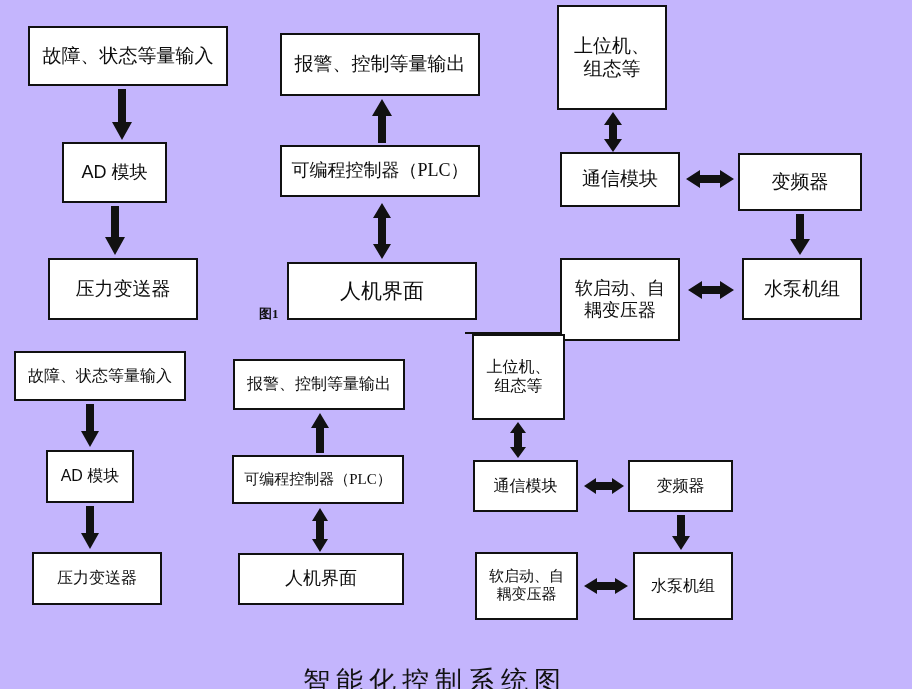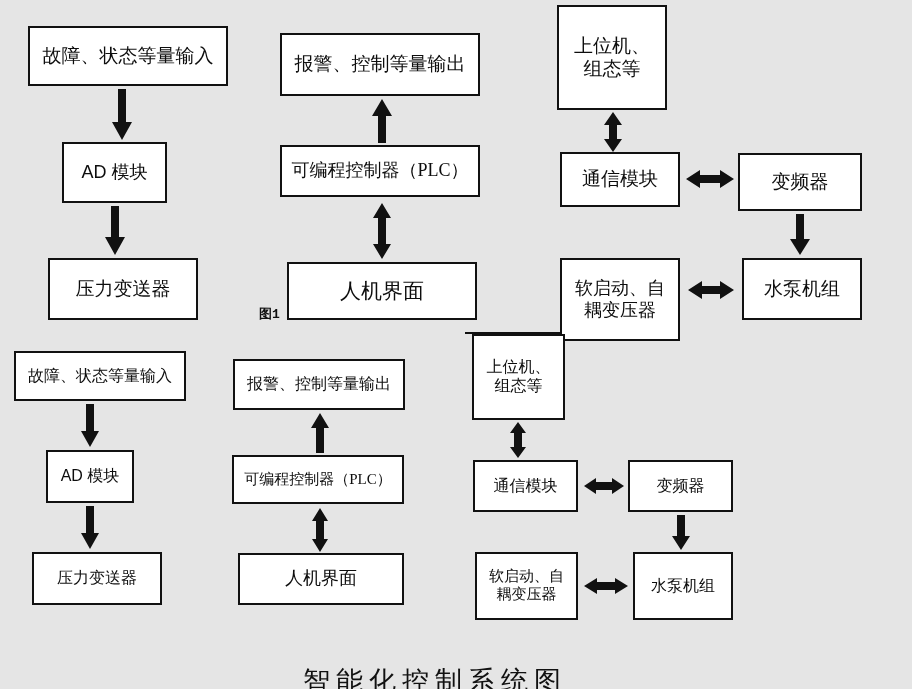--- a/index.html
+++ b/index.html
@@ -7,21 +7,21 @@
     padding: 0;
     background: #ffffff;
   }
   body {
     font-family: "Liberation Serif", "DejaVu Serif", serif;
   }
   #canvas {
     position: relative;
     width: 912px;
     height: 689px;
-    background: #e5e5e5;
+    background: #c4b5fd;
     overflow: hidden;
   }
   .box {
     position: absolute;
     box-sizing: border-box;
     border: 2px solid #111111;
     background: #ffffff;
     display: flex;
     align-items: center;
     justify-content: center;
@@ -48,21 +48,21 @@
   
   .line {
     position: absolute;
     background: #111111;
     z-index: 3;
   }
   
   .caption {
     position: absolute;
     color: #111111;
-    font-family: Liberation Mono, monospace;
+    font-family: Liberation Serif, serif;
     white-space: nowrap;
     text-align: center;
   }
   #figure-title {
     letter-spacing: 6px;
     font-size: 27px;
   }
   #fig-num {
     font-size: 13px;
     font-weight: bold;

